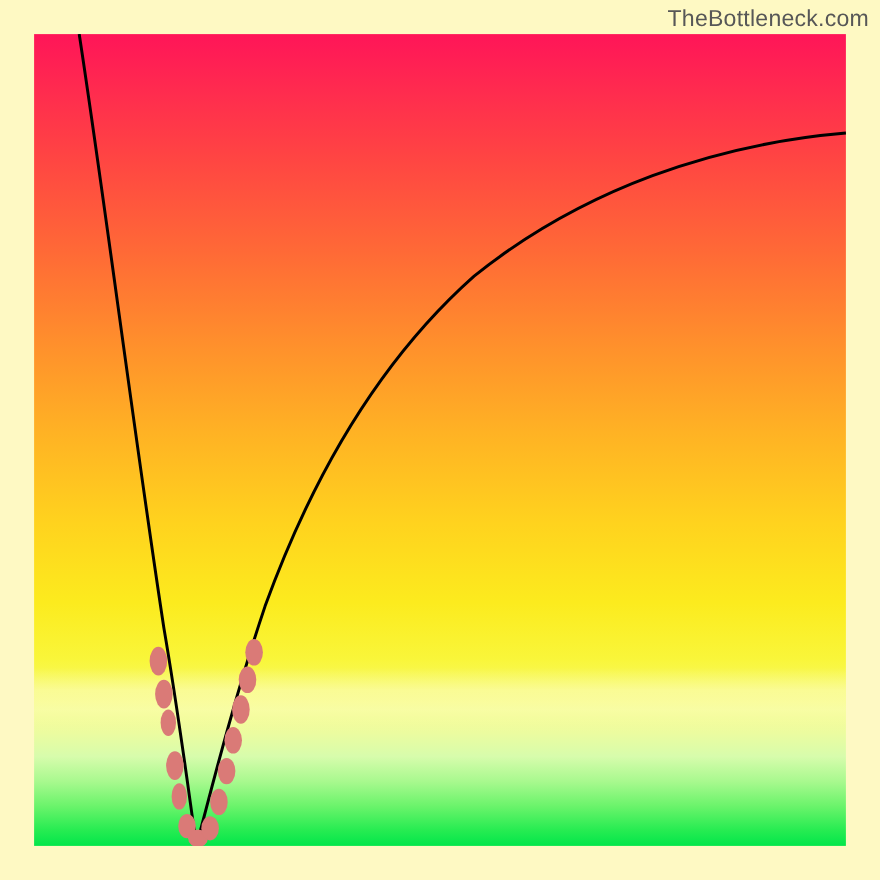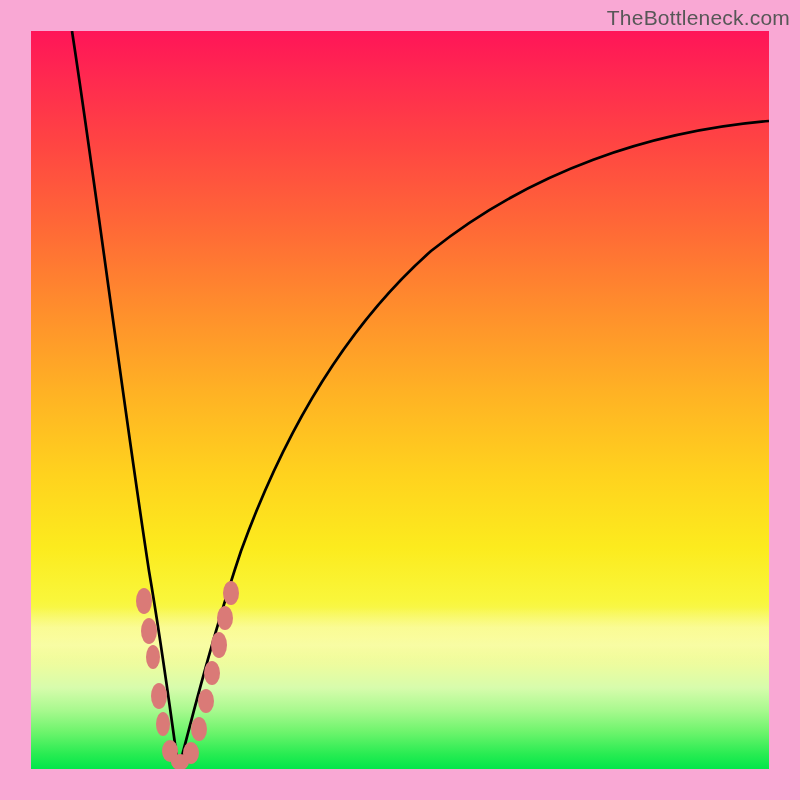--- a/index.html
+++ b/index.html
@@ -10,21 +10,21 @@
     overflow: hidden;
     background: #000;
     font-family: Arial, Helvetica, sans-serif;
   }
   .frame {
     position: absolute;
     left: 0;
     top: 0;
     width: 800px;
     height: 800px;
-    background: #f9a8d4;
+    background: #fef9c3;
   }
   .plot {
     position: absolute;
     left: 31px;
     top: 31px;
     width: 738px;
     height: 738px;
     
     background: linear-gradient(to bottom,
       #ff1558 0%,

